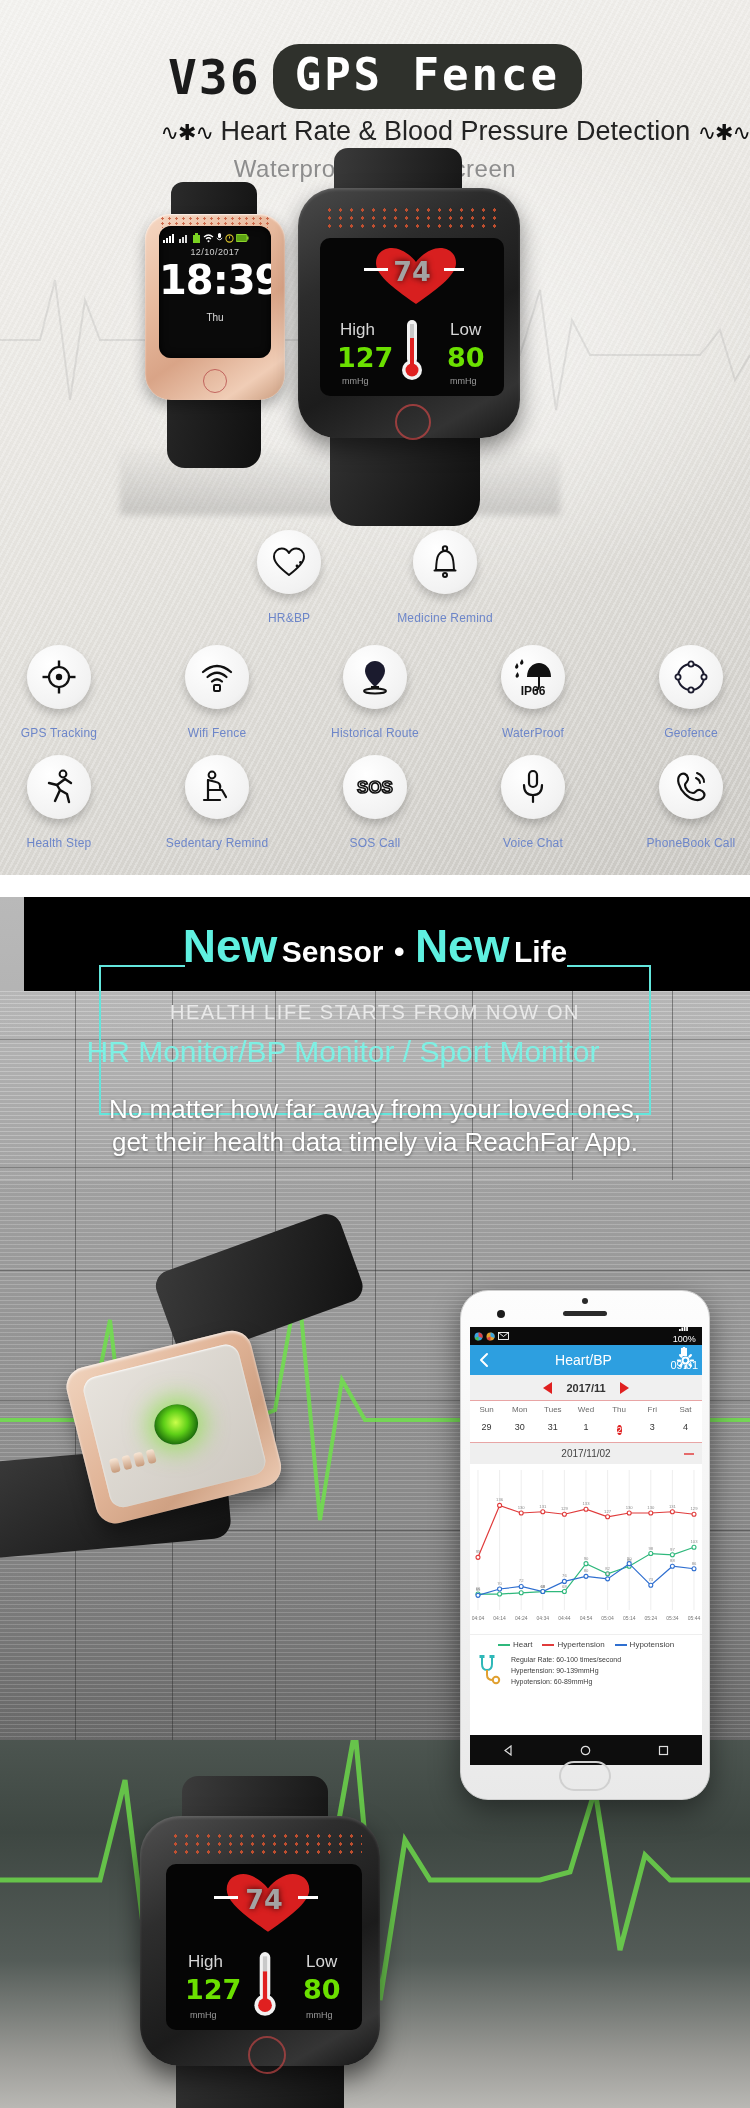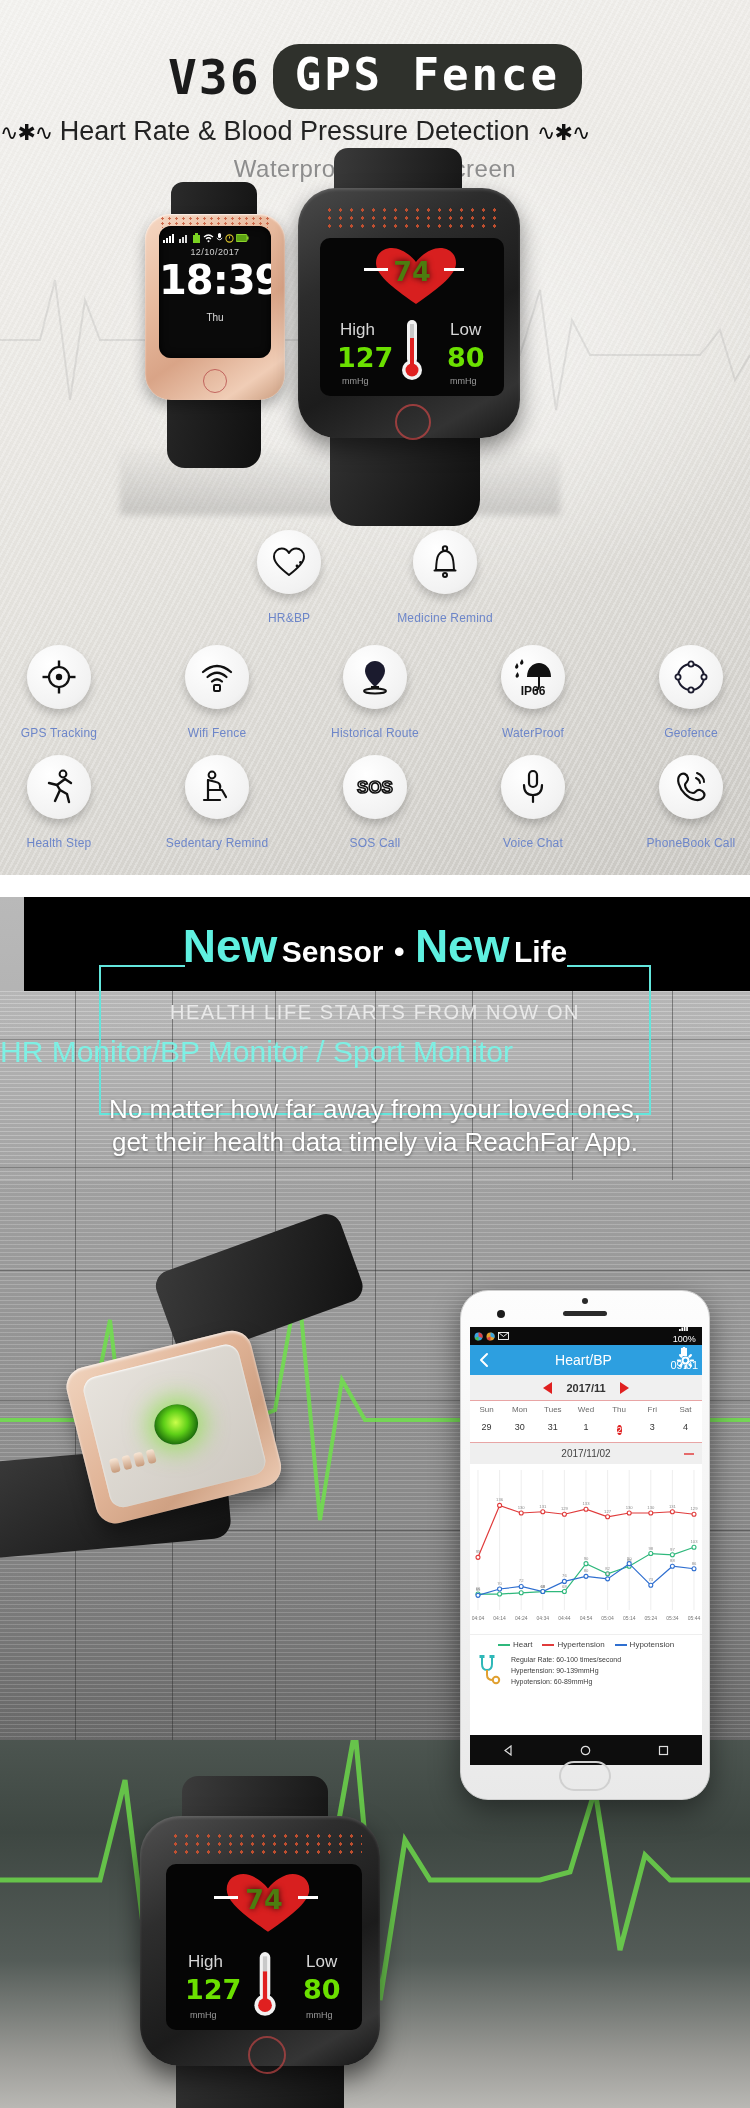--- a/index.html
+++ b/index.html
@@ -36,21 +36,21 @@
     vertical-align:middle;
   }
   .hero-title .pill{
     display:inline-block; vertical-align:middle; margin-left:12px;
     background:#2f312c; color:#fff; border-radius:26px;
     padding:5px 22px 9px 22px;
     font-family:"DejaVu Sans Mono", monospace;
     font-size:44px; font-weight:bold; letter-spacing:3px;
   }
   .hero-sub1{
-    position:absolute; left:0; top:116px; width:750px; text-align:left;
+    position:absolute; left:0; top:116px; width:750px; text-align:right;
     font-size:27px; color:#232323; white-space:nowrap;
   }
   .hero-sub1 .wave{ color:#111; font-size:22px; letter-spacing:-1px; vertical-align:middle; }
   .hero-sub2{
     position:absolute; left:0; top:155px; width:750px; text-align:center;
     font-size:24px; color:#8d8d8d; letter-spacing:.5px;
   }
 
   
   .watch{ position:absolute; }
@@ -131,21 +131,21 @@
   }
   #watch-black .home{
     position:absolute; left:97px; top:216px; width:36px; height:36px;
     border:2px solid rgba(200,70,70,.7); border-radius:50%;
   }
   .bp-heart{
     position:absolute; left:52px; top:8px; width:88px; height:62px;
   }
   .bp-hr{
     position:absolute; left:0; top:18px; width:184px; text-align:center;
-    color:#4d7c0f; font-size:27px; font-weight:bold; font-family:"DejaVu Sans",sans-serif;
+    color:#a3a3a3; font-size:27px; font-weight:bold; font-family:"DejaVu Sans",sans-serif;
     text-shadow:0 0 6px rgba(0,0,0,.8);
   }
   .bp-lbl{ position:absolute; color:#d6d6d6; font-size:17px; }
   .bp-val{ position:absolute; color:#6be000; font-size:27px; font-weight:bold; font-family:"DejaVu Sans",sans-serif;}
   .bp-unit{ position:absolute; color:#9b9b9b; font-size:9px; }
 
   
   #hero-reflect{
     position:absolute; left:120px; top:445px; width:440px; height:70px;
     background:linear-gradient(to bottom, rgba(90,90,90,.22), rgba(255,255,255,0));
@@ -204,21 +204,21 @@
     content:""; position:absolute; left:88px; top:-2px; width:376px; height:4px; background:transparent;
   }
   #banner-frame-mask{
     position:absolute; left:185px; top:66px; width:382px; height:8px; background:#000; z-index:4;
   }
   #banner-sub1{
     position:absolute; left:0; top:104px; width:750px; text-align:center; z-index:5;
     font-size:20px; color:#e9e9e9; letter-spacing:1.6px;
   }
   #banner-sub2{
-    position:absolute; left:0; top:138px; width:686px; z-index:5;
+    position:absolute; left:0; top:138px; width:686px; text-align:center; z-index:5;
     font-size:30px; color:#7ef0e4;
   }
   #banner-para{
     position:absolute; left:0; top:196px; width:750px; text-align:center; z-index:5;
     font-size:26px; color:#fff; line-height:1.28;
     text-shadow:0 1px 3px rgba(0,0,0,.45);
   }
 
   
   #sec-sensor{

